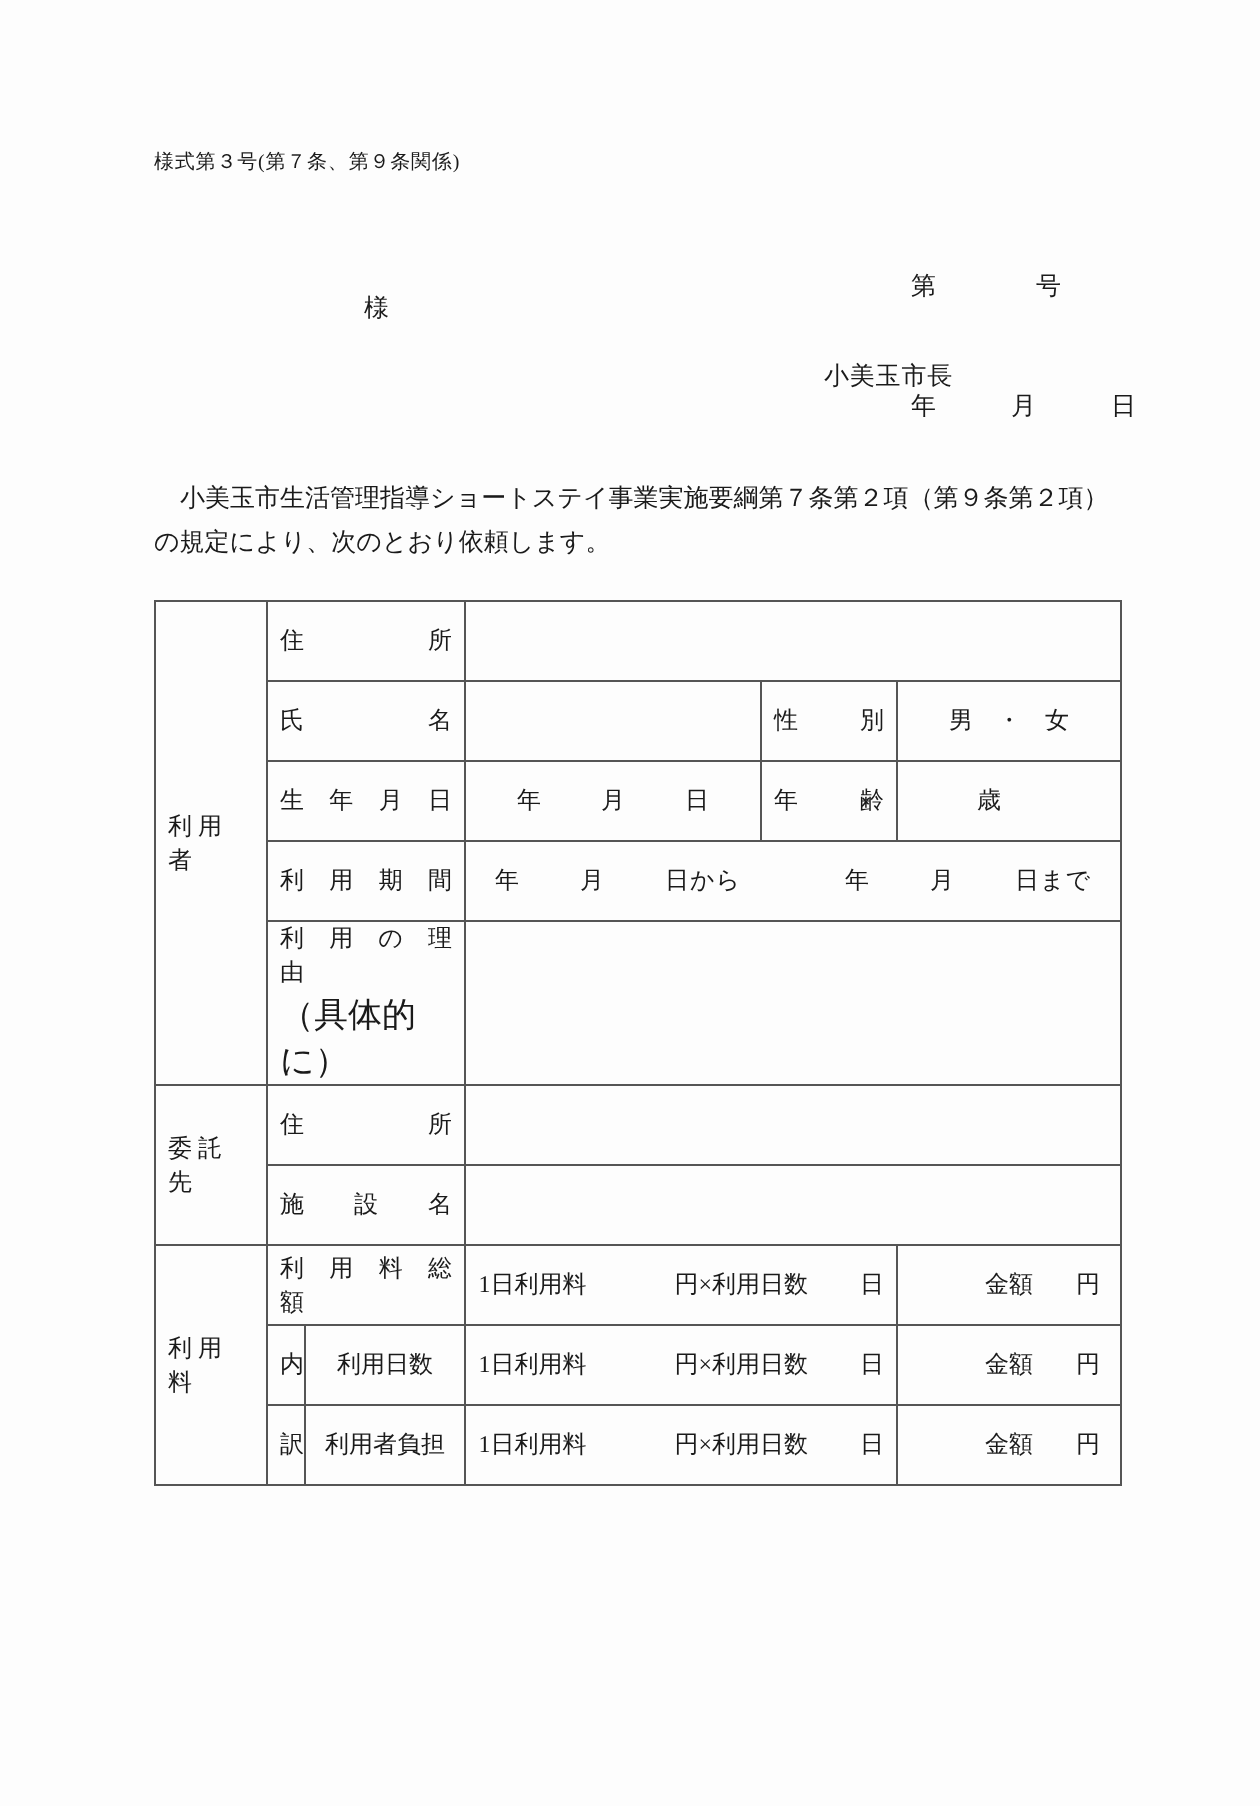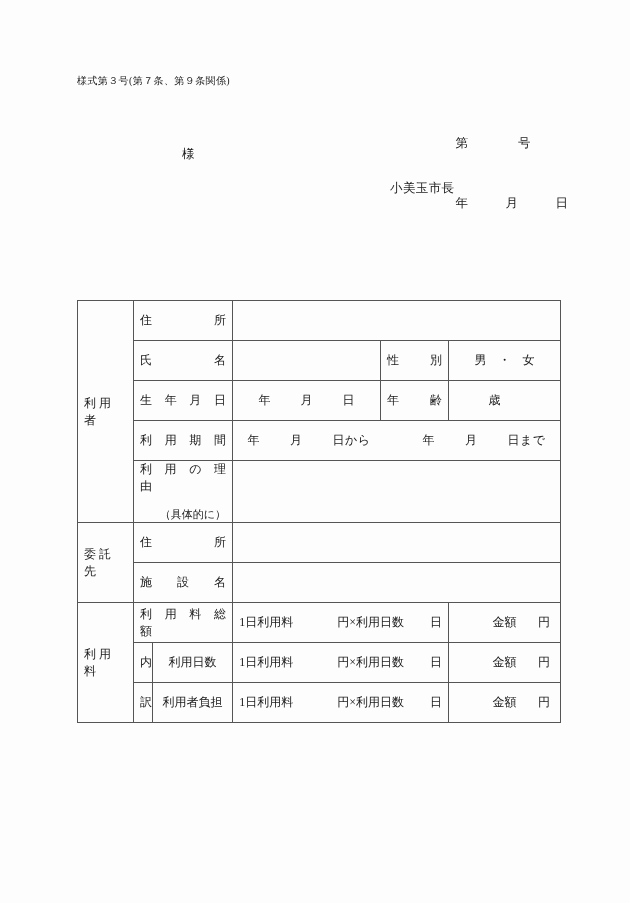--- a/index.html
+++ b/index.html
@@ -49,21 +49,21 @@
   .addressee {
     position: absolute;
     left: 182px;
     top: 146px;
     font-size: 12.5px;
     white-space: nowrap;
   }
 
   .issuer {
     position: absolute;
-    left: 390px;
+    left: 412px;
     top: 180px;
     font-size: 12.5px;
     letter-spacing: 0.4px;
     white-space: nowrap;
   }
 
   .doc-title {
     position: absolute;
     left: 183px;
     top: 212px;
@@ -115,24 +115,24 @@
     text-align: center;
     padding: 0 8px;
   }
   .field-label .spread {
     display: block;
     text-align: justify;
     text-align-last: justify;
   }
   .field-label .sub {
     display: block;
-    text-align: right;
+    text-align: left;
     letter-spacing: 0;
-    font-size: 11px;
-    margin-top: 12px;
+    font-size: 17px;
+    margin-top: 1px;
   }
 
   .val-blank { }
 
   
   .minor-label {
     width: 68px;
     text-align: center;
     padding: 0 9px;
   }
@@ -203,20 +203,21 @@
   <div class="doc-number-block">
     <span class="line">第　　　　号</span>
     <span class="line">年　　　月　　　日</span>
   </div>
 
   <div class="addressee">様</div>
 
   <div class="issuer">小美玉市長</div>
 
 
+  <div class="body-text">小美玉市生活管理指導ショートステイ事業実施要綱第７条第２項（第９条第２項）の規定により、次のとおり依頼します。</div>
 
   <table class="form-table">
     <colgroup>
       <col style="width:56px">
       <col style="width:19px">
       <col style="width:80px">
       <col style="width:148px">
       <col style="width:68px">
       <col style="width:112px">
     </colgroup>

